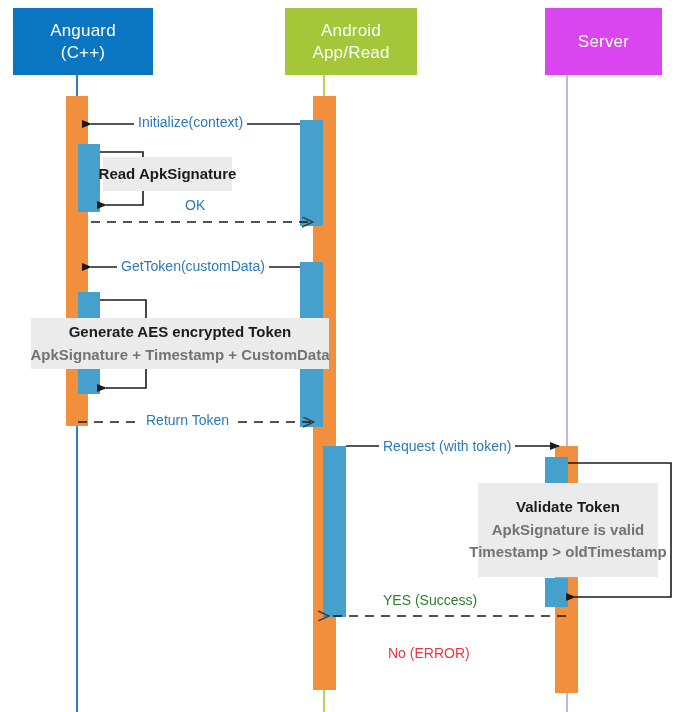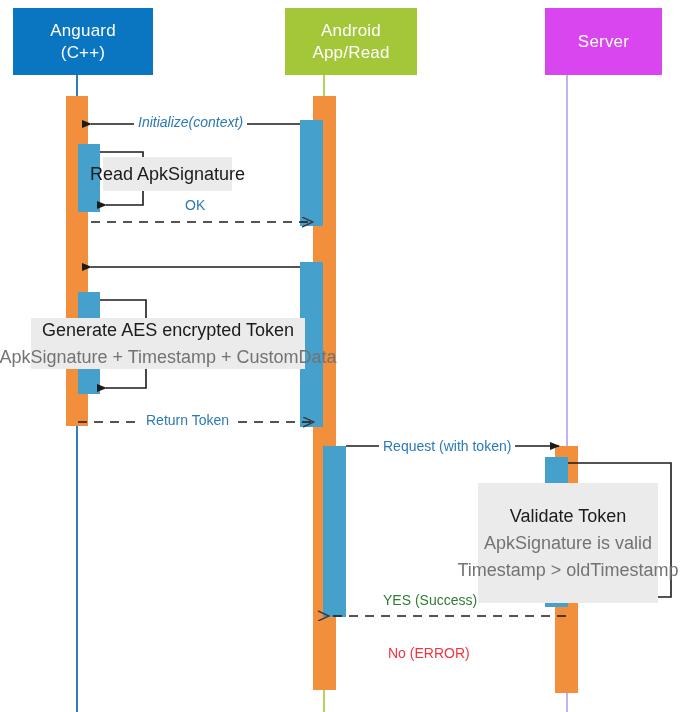--- a/index.html
+++ b/index.html
@@ -31,24 +31,25 @@
   .act-orange{background:#f18f3d;}
   .act-blue{background:#46a0cc;}
 
   
   .note{
     position:absolute;
     background:#ebebeb;
     display:flex;flex-direction:column;
     align-items:center;justify-content:center;
     text-align:center;
-    font-size:18px;
+    font-size:15px;
     color:#1b1b1b;
     padding:4px 10px;
     box-sizing:border-box;
+    font-weight:bold;
   }
   .note .nline{white-space:nowrap;line-height:1.5;}
   .note .nline.blue{color:#737373;}
 
   
   .msglabel{
     position:absolute;
     font-size:14px;
     color:#2a7ab9;
     white-space:nowrap;
@@ -137,41 +138,42 @@
 
     <line x1="75" y1="422" x2="311" y2="422" stroke="#1b1b1b" stroke-width="1.6" stroke-dasharray="9,7" marker-end="url(#ah-open)"></line>
 
     <line x1="343" y1="446" x2="556" y2="446" stroke="#1b1b1b" stroke-width="1.6" marker-end="url(#ah-solid)"></line>
 
     <polyline points="565,463 668,463 668,597 572,597" fill="none" stroke="#1b1b1b" stroke-width="1.6" marker-end="url(#ah-solid-l)"></polyline>
 
     <line x1="563" y1="616" x2="326" y2="616" stroke="#1b1b1b" stroke-width="1.6" stroke-dasharray="9,7" marker-end="url(#ah-open-l)"></line>
   </svg>
 
-  <div class="msglabel" style="left:131px;top:114px;font-style:italic;">Initialize(context)</div>
+  <div class="msglabel" style="left:131px;top:114px;">Initialize(context)</div>
 
   <div class="msglabel" style="left:178px;top:197px;">OK</div>
 
+  <div class="msglabel" style="left:114px;top:258px;">GetToken(customData)</div>
 
   <div class="msglabel" style="left:139px;top:412px;">Return Token</div>
 
   <div class="msglabel" style="left:376px;top:438px;">Request (with token)</div>
 
   <div class="msglabel green" style="left:376px;top:592px;">YES (Success)</div>
 
   <div class="msglabel red" style="left:381px;top:625px;margin-top:20px;">No (ERROR)</div>
 
   <div class="note" style="left:100px;top:157px;width:129px;height:34px;">
     <div class="nline">Read ApkSignature</div>
   </div>
 
-  <div class="note" style="left:28px;top:318px;width:274px;height:51px;">
+  <div class="note" style="left:28px;top:318px;width:298px;height:51px;">
     <div class="nline">Generate AES encrypted Token</div>
     <div class="nline blue">ApkSignature + Timestamp + CustomData</div>
   </div>
 
-  <div class="note" style="left:475px;top:483px;width:180px;height:120px;text-align:center;">
+  <div class="note" style="left:475px;top:483px;width:180px;height:94px;text-align:center;">
     <div class="nline">Validate Token</div>
     <div class="nline blue">ApkSignature is valid</div>
     <div class="nline blue">Timestamp &gt; oldTimestamp</div>
   </div>
 
 </div>
 
 </body></html>

